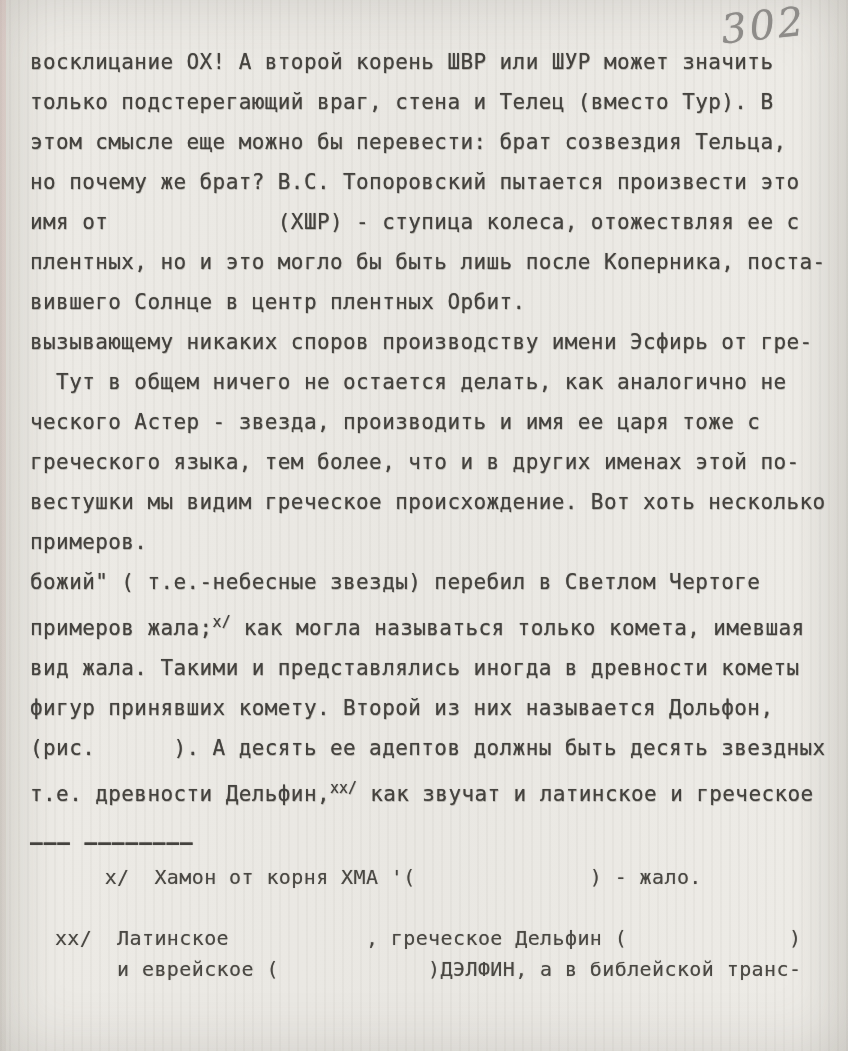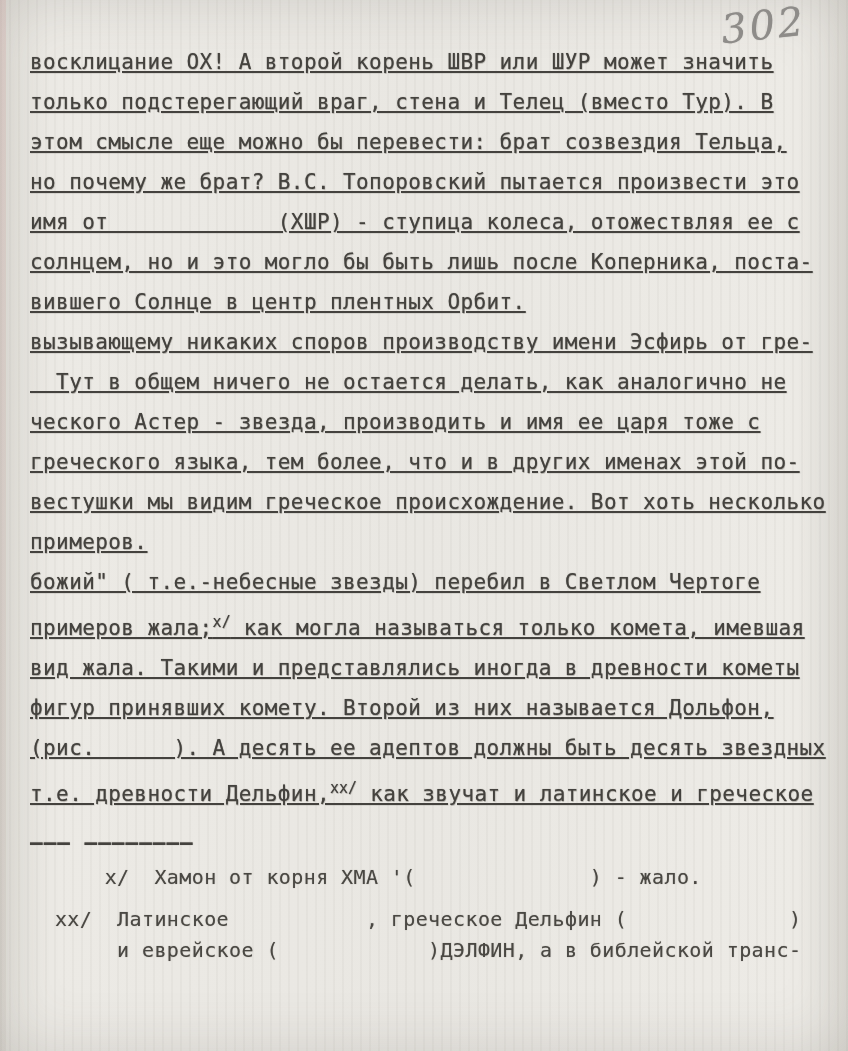--- a/index.html
+++ b/index.html
@@ -38,21 +38,20 @@
   .body-text{
     position:absolute;top:42px;left:30px;width:800px;
   }
   .line{
     white-space:pre;
     line-height:40px;
     font-size:21px;
     letter-spacing:0.4px;
     color:#44423e;
     text-shadow:0 0 1px rgba(70,66,60,0.55), 0.5px 0.5px 0 rgba(70,66,60,0.25);
-    text-decoration:underline;
   }
   .line sup{
     font-size:15px;
     vertical-align:8px;
     letter-spacing:0;
   }
   .fn-divider{
     margin-top:16px;
     font-size:21px;
     font-weight:bold;
@@ -64,36 +63,36 @@
   }
   .footnotes{margin-top:6px;}
   .fline{
     white-space:pre;
     line-height:31px;
     font-size:20px;
     letter-spacing:0.4px;
     color:#4a4843;
     text-shadow:0 0 1px rgba(70,66,60,0.5);
   }
-  .fline.first{margin-bottom:11px;}
+  .fline.first{margin-bottom:30px;}
 </style>
 </head>
 <body>
 
 <div class="page">
 
   <div class="pagenum">302</div>
 
   <div class="body-text">
     <div class="line">восклицание ОХ! А второй корень ШВР или ШУР может значить</div>
     <div class="line">только подстерегающий враг, стена и Телец (вместо Тур). В</div>
     <div class="line">этом смысле еще можно бы перевести: брат созвездия Тельца,</div>
     <div class="line">но почему же брат? В.С. Топоровский пытается произвести это</div>
     <div class="line">имя от             (ХШР) - ступица колеса, отожествляя ее с</div>
-    <div class="line">солнцем, но и это могло бы быть лишь после Коперника, поста-</div>
+    <div class="line">плентных, но и это могло бы быть лишь после Коперника, поста-</div>
     <div class="line">вившего Солнце в центр плентных Орбит.</div>
     <div class="line">вызывающему никаких споров производству имени Эсфирь от гре-</div>
     <div class="line">  Тут в общем ничего не остается делать, как аналогично не</div>
     <div class="line">ческого Астер - звезда, производить и имя ее царя тоже с</div>
     <div class="line">греческого языка, тем более, что и в других именах этой по-</div>
     <div class="line">вестушки мы видим греческое происхождение. Вот хоть несколько</div>
     <div class="line">примеров.</div>
     <div class="line">божий" ( т.е.-небесные звезды) перебил в Светлом Чертоге</div>
     <div class="line"><span>примеров жала;</span><sup>х/</sup><span> как могла называться только комета, имевшая</span></div>
     <div class="line">вид жала. Такими и представлялись иногда в древности кометы</div>

